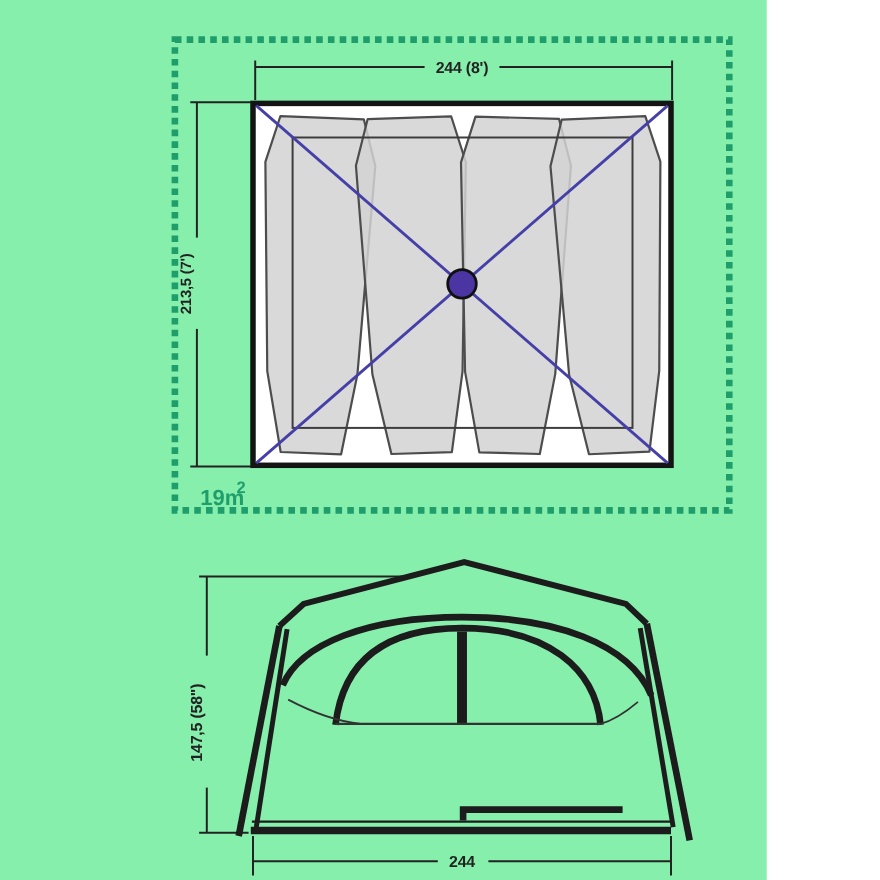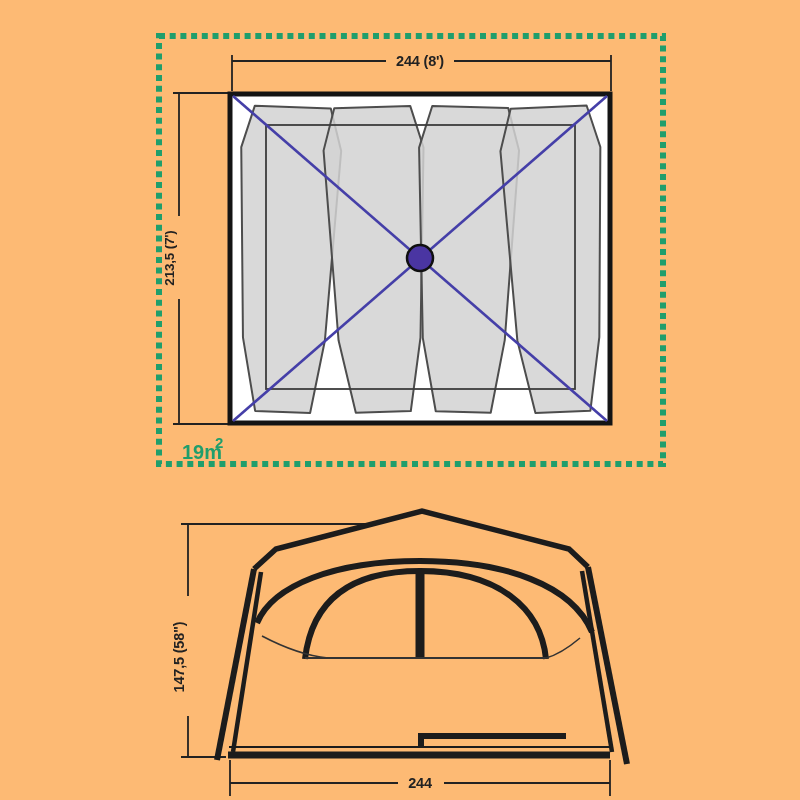--- a/index.html
+++ b/index.html
@@ -1,16 +1,16 @@
 <!DOCTYPE html>
 <html><head>
 <meta charset="utf-8">
 <style>
   html,body{margin:0;padding:0;background:#ffffff;}
-  .stage{width:800px;height:800px;position:relative;background:#fdba74;overflow:hidden;}
+  .stage{width:697px;height:800px;position:relative;background:#86efac;overflow:hidden;}
   svg{display:block;}
   .dim-label{font-family:"Liberation Sans",sans-serif;font-weight:bold;fill:#222222;stroke:none;letter-spacing:-0.2px;}
   .area-label{font-family:"Liberation Sans",sans-serif;font-weight:bold;stroke:none;}
 </style>
 </head>
 <body>
 
 <div class="stage">
 <svg width="800" height="800" viewBox="0 0 800 800" xmlns="http://www.w3.org/2000/svg">
 

